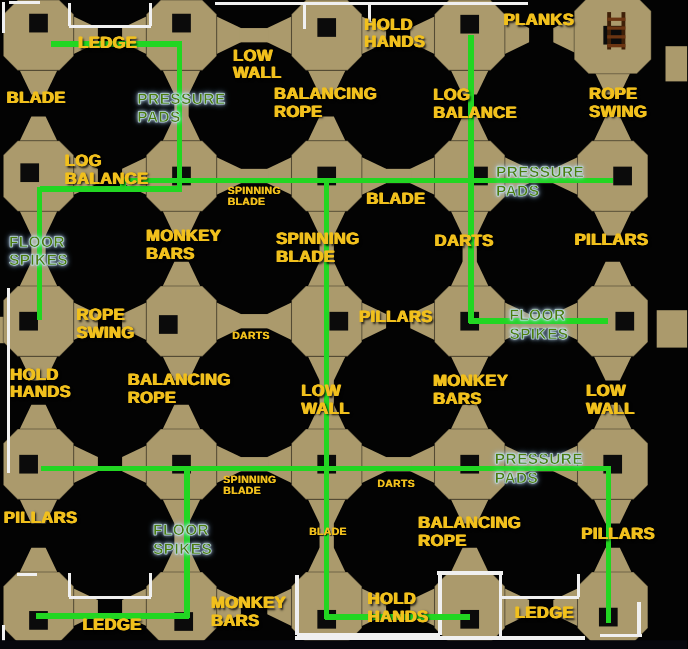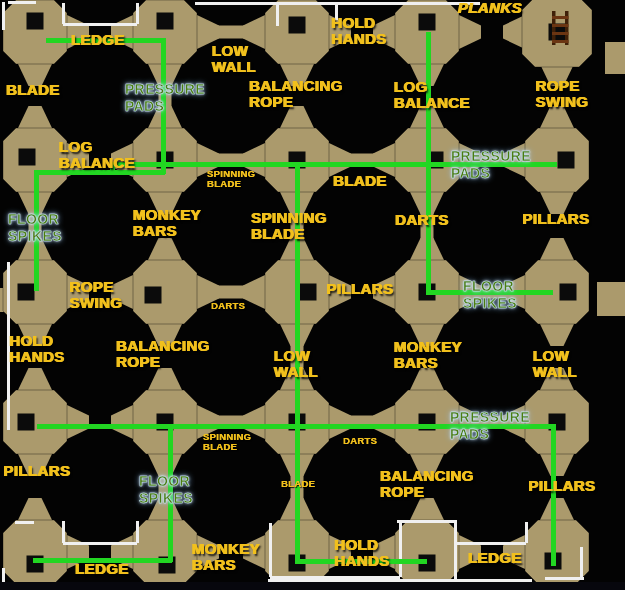--- a/index.html
+++ b/index.html
@@ -223,21 +223,21 @@
         <div>LEDGE</div>
       </div>
       <div class="lbl lbl-y" style="left: 234px; top: 59px;">
         <div>LOW</div>
         <div>WALL</div>
       </div>
       <div class="lbl lbl-y" style="left: 359px; top: 31px;">
         <div>HOLD</div>
         <div>HANDS</div>
       </div>
-      <div class="lbl lbl-y" style="left: 490px; top: 8px; font-style: italic;">
+      <div class="lbl lbl-y" style="left: 490px; top: 19px;">
         <div>PLANKS</div>
       </div>
       <div class="lbl lbl-y" style="left: 33px; top: 90px;">
         <div>BLADE</div>
       </div>
       <div class="lbl lbl-b" style="left: 165px; top: 98px;">
         <div>PRESSURE</div>
         <div>PADS</div>
       </div>
       <div class="lbl lbl-y" style="left: 296px; top: 94px;">

